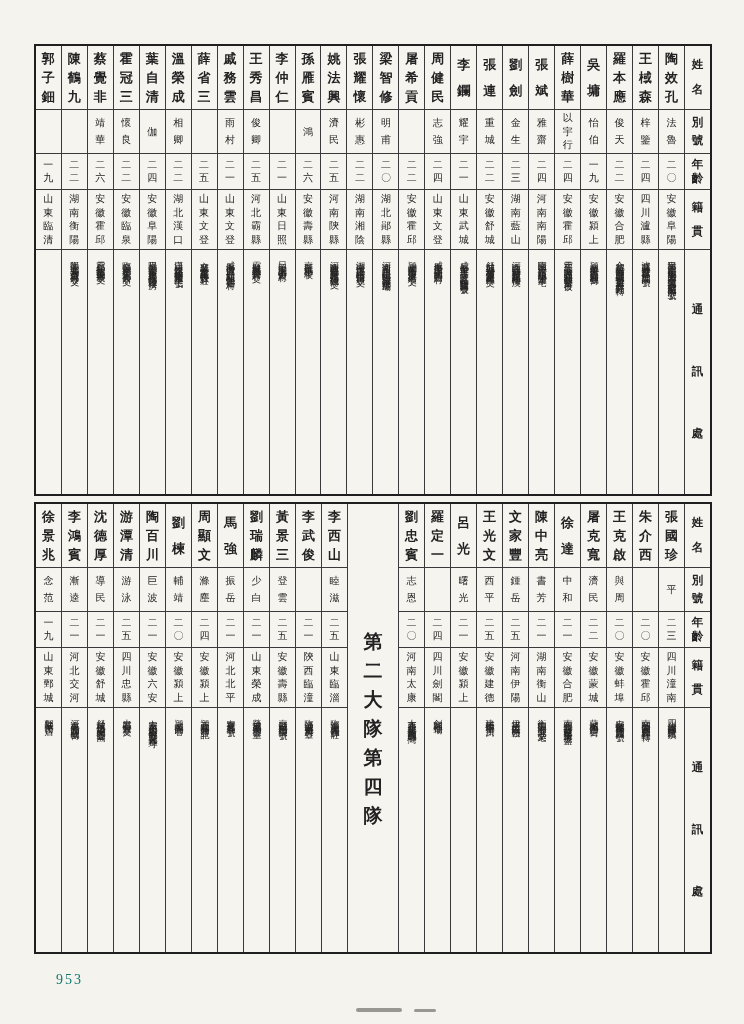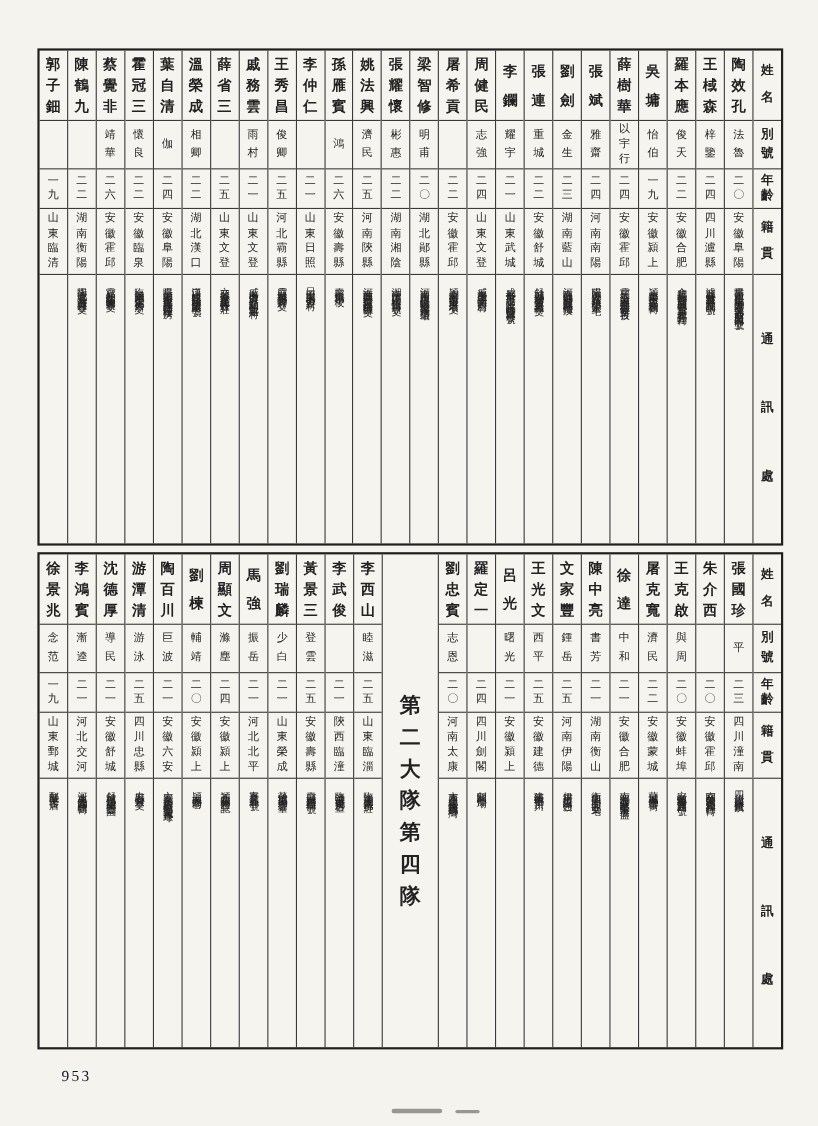--- a/index.html
+++ b/index.html
@@ -57,21 +57,21 @@
   .vtext{
     writing-mode:vertical-rl;text-orientation:upright;
     font-size:9px;letter-spacing:1.5px;line-height:11px;
     height:100%;display:inline-block;
   }
   .header-col .ch{font-size:11.5px;font-weight:bold;}
   .divider-chars{justify-content:center;gap:10px;width:100%;height:100%;}
   .divider-chars .ch{font-size:19px;font-weight:600;}
   .page-number{
     position:absolute;left:56px;top:972px;
-    font-size:14px;letter-spacing:2px;color:#0f172a;
+    font-size:14px;letter-spacing:2px;color:#0f766e;
   }
   .artifact{
     position:absolute;background:#4a4a46;opacity:.55;border-radius:2px;
   }
   .artifact.a1{left:356px;top:1008px;width:46px;height:4px;}
   .artifact.a2{left:414px;top:1009px;width:22px;height:3px;}
 </style>
 </head>
 <body>
 

